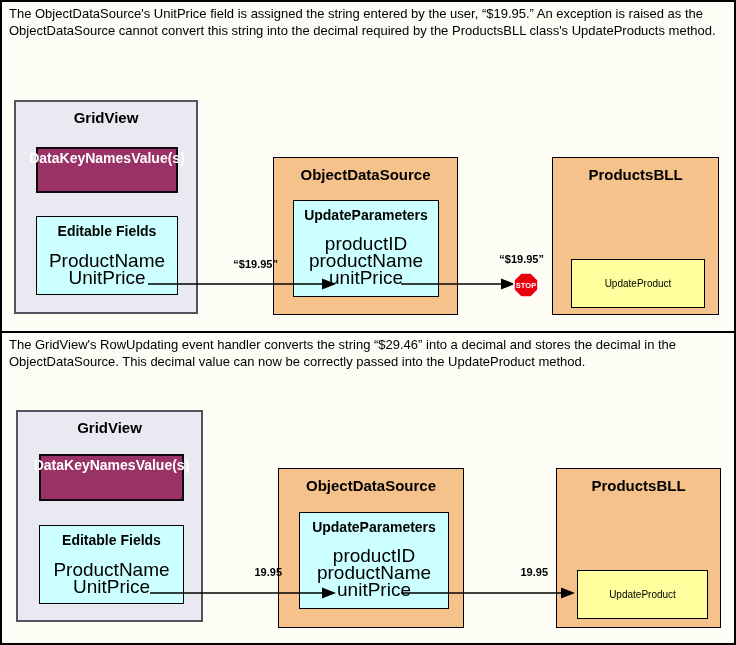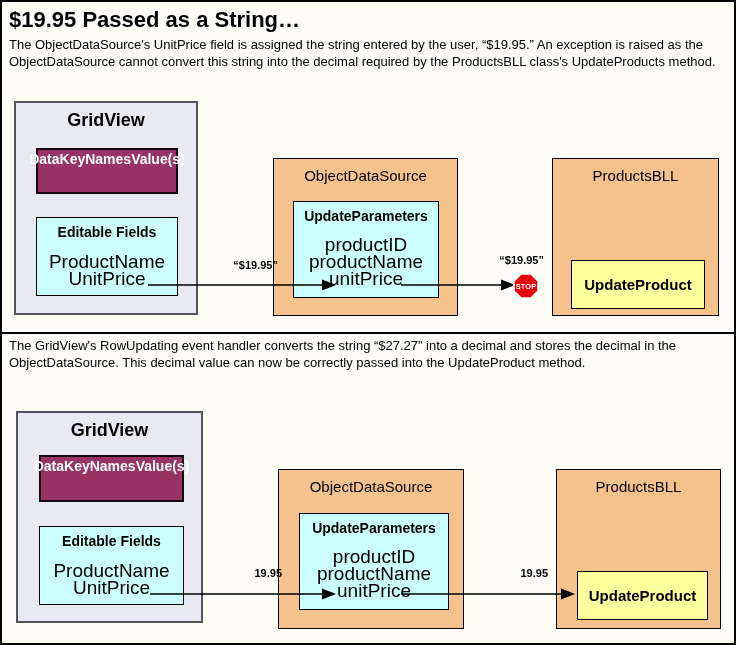--- a/index.html
+++ b/index.html
@@ -35,21 +35,21 @@
     line-height: 16.5px;
     color: #000000;
   }
 
   .box { position: absolute; box-sizing: border-box; }
 
   .gv {
     background: var(--gridview_bg, #e9e9f2);
     border: 2px solid var(--gridview_border, #54545c);
   }
-  .gv-title { font-weight: bold; font-size: 18px; text-align: center; padding-top: 7px; }
+  .gv-title { font-weight: bold; font-size: 15px; text-align: center; padding-top: 7px; }
 
   .dkn {
     background: var(--magenta, #993366);
     border: 2px solid #14060d;
     color: #ffffff;
     font-weight: bold;
     font-size: 14px;
     line-height: 18px;
     text-align: center;
     display: flex;
@@ -63,30 +63,30 @@
     text-align: center;
   }
   .inner-title { font-weight: bold; font-size: 14px; padding-top: 6px; }
   .items { font-size: 19px; line-height: 17px; margin-top: 13px; }
   .up .items { margin-top: 12px; }
 
   .ods, .pb {
     background: var(--orange, #f5c28c);
     border: 1.5px solid #000000;
   }
-  .big-title { font-weight: normal; font-size: 15px; text-align: center; padding-top: 8px; }
+  .big-title { font-weight: bold; font-size: 15px; text-align: center; padding-top: 8px; }
 
   .updp {
     background: var(--yellow, #ffff9e);
     border: 1.5px solid #000000;
     display: flex;
     align-items: center;
     justify-content: center;
-    font-weight: bold;
-    font-size: 15px;
+    font-weight: normal;
+    font-size: 10px;
   }
 
   .arrow-label {
     position: absolute;
     font-size: 11px;
     color: #000000;
     text-align: right;
     width: 96px;
     font-weight: bold;
   }
@@ -105,21 +105,20 @@
     font-weight: bold;
     text-anchor: middle;
   }
 </style>
 </head>
 <body>
 
 <div id="stage">
 
   <div class="panel" id="p1">
-    <h1 class="panel-title">$19.95 Passed as a String…</h1>
     <p class="panel-desc">The ObjectDataSource's UnitPrice field is assigned the string entered by the user, “$19.95.” An exception is raised as the ObjectDataSource cannot convert this string into the decimal required by the ProductsBLL class's UpdateProducts method.</p>
 
     <div class="box gv" style="left:12px; top:94px; width:184px; height:214px;">
       <div class="gv-title">GridView</div>
     </div>
 
     <div class="box dkn" style="left:34px; top:141px; width:142px; height:46px;">
       <span>DataKeyNames</span>
       <span>Value(s)</span>
     </div>
@@ -162,21 +161,21 @@
       <line x1="399" y1="278" x2="500" y2="278"></line>
       <polygon class="head" points="499,272.6 513,278 499,283.4"></polygon>
       <g>
         <polygon class="stop-octagon" points="519,267 529,267 536,274 536,284 529,291 519,291 512,284 512,274"></polygon>
         <text class="stop-text" x="524" y="282">STOP</text>
       </g>
     </svg>
   </div>
 
   <div class="panel" id="p2">
-    <p class="panel-desc">The GridView's RowUpdating event handler converts the string “$27.27” into a decimal and stores the decimal in the ObjectDataSource. This decimal value can now be correctly passed into the UpdateProduct method.</p>
+    <p class="panel-desc">The GridView's RowUpdating event handler converts the string “$29.46” into a decimal and stores the decimal in the ObjectDataSource. This decimal value can now be correctly passed into the UpdateProduct method.</p>
 
     <div class="box gv" style="left:14px; top:77px; width:187px; height:212px;">
       <div class="gv-title">GridView</div>
     </div>
 
     <div class="box dkn" style="left:37px; top:121px; width:145px; height:47px;">
       <span>DataKeyNames</span>
       <span>Value(s)</span>
     </div>
 

